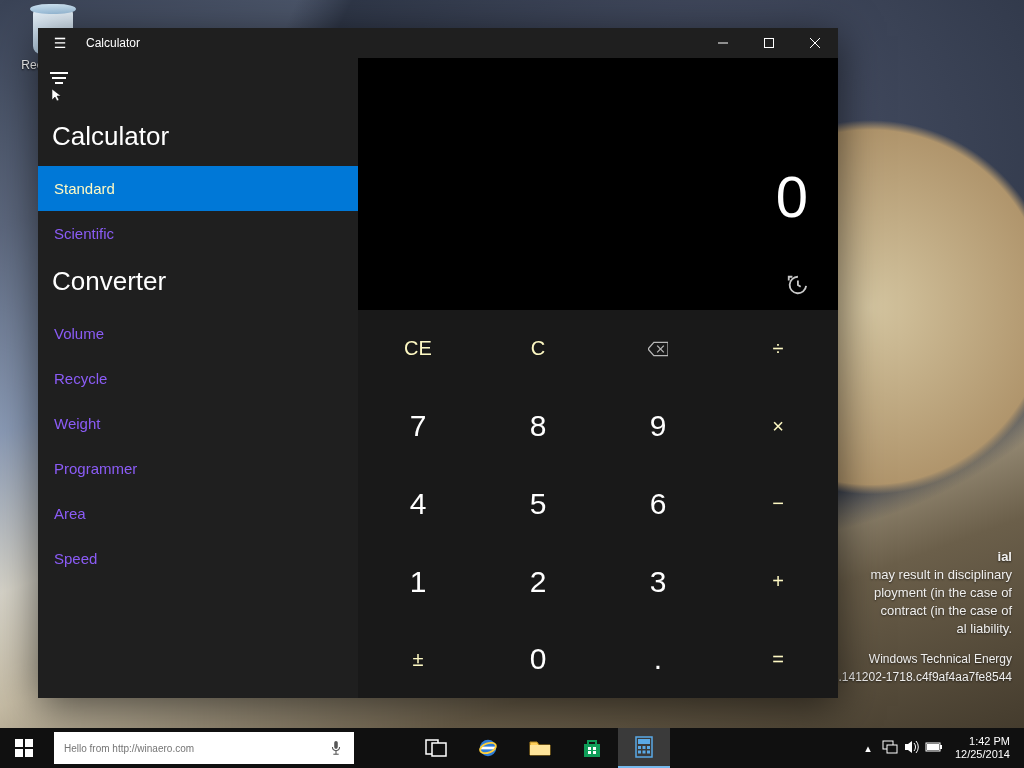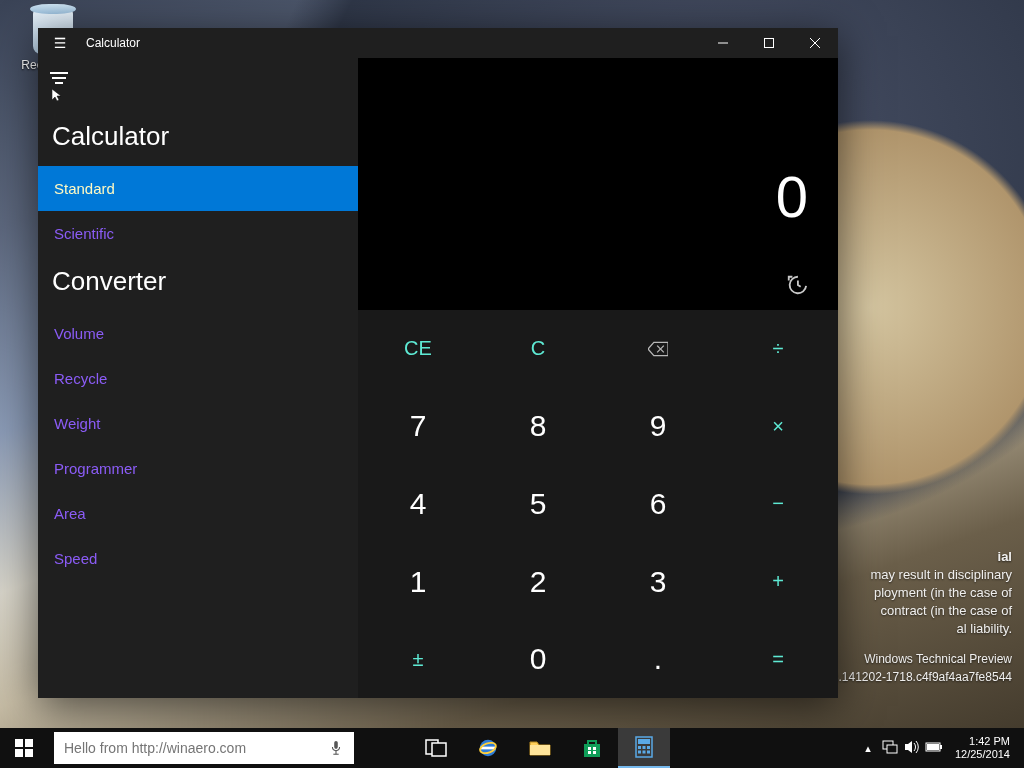--- a/index.html
+++ b/index.html
@@ -33,30 +33,30 @@
   .sidebar .collapse-icon { padding:6px 12px 10px; cursor:pointer; }
   .sidebar .section-head { font-size:26px; font-weight:300; padding:10px 14px 14px; }
   .sidebar .nav-item { font-size:15px; padding:14px 16px; cursor:pointer; color:#8b5cf6; }
   .sidebar .nav-item.selected { background:#0078d7; color:#fef9c3; }
   
   .calc-main { flex:1; display:flex; flex-direction:column; background:#000; }
   .display { flex:0 0 252px; background:#000; color:#fff; position:relative; }
   .display .value { position:absolute; right:30px; top:105px; font-size:58px; font-weight:300; }
   .display .history { position:absolute; right:30px; bottom:14px; width:22px; height:22px; cursor:pointer; }
   .keypad { flex:1; background:#000; display:grid; grid-template-columns:repeat(4,1fr); grid-auto-rows:1fr; }
-  .key { display:flex; align-items:center; justify-content:center; font-size:20px; color:#5eead4; cursor:pointer; background:#191919; }
+  .key { display:flex; align-items:center; justify-content:center; font-size:20px; color:#fef9c3; cursor:pointer; background:#191919; }
   .key.num { color:#fff; font-size:30px; font-weight:300; }
   .key.fn { font-size:20px; }
   .key .op-svg { width:20px; height:20px; }
   
   .taskbar { position:absolute; left:0; right:0; bottom:0; height:40px; background:#101010; display:flex; align-items:stretch; color:#fff; }
   .taskbar .start { width:48px; display:flex; align-items:center; justify-content:center; cursor:pointer; }
   .taskbar .start svg { fill:#fff; }
   .searchbox { width:300px; margin:4px 6px; background:#fff; display:flex; align-items:center; padding:0 10px; }
-  .searchbox input { flex:1; border:none; outline:none; font-size:14px; color:#c2410c; background:transparent; }
+  .searchbox input { flex:1; border:none; outline:none; font-size:10px; color:#c2410c; background:transparent; }
   .searchbox .mic { width:16px; height:16px; }
   .task-items { display:flex; align-items:stretch; margin-left:50px; }
   .task-btn { width:52px; display:flex; align-items:center; justify-content:center; cursor:pointer; }
   .task-btn.active { background:#3a3a3a; }
   .task-btn.active.calc { border-bottom:2px solid #76b9ed; }
   .tray { margin-left:auto; display:flex; align-items:center; padding-right:4px; font-size:11px; }
   .tray .tray-icon { width:22px; text-align:center; cursor:pointer; }
   .tray .clock { text-align:right; line-height:13px; padding:0 10px; }
 </style>
 </head>
@@ -69,21 +69,21 @@
     <div>Recycle Bin</div>
   </div>
 
   <div class="watermark">
     <b>ial</b><br>
     <span>may result in disciplinary</span><br>
     <span>ployment (in the case of</span><br>
     <span>contract (in the case of</span><br>
     <span>al liability.</span>
     <div class="eval">
-      <span>Windows Technical Preview</span><br>
+      <span>Windows Technical Energy</span><br>
       <span>Evaluation copy. Build 9901.winmain_prs.141202-1718.c4f9af4aa7fe8544</span>
     </div>
   </div>
 
   <div class="calc-window">
     <div class="titlebar">
       <div class="hamburger">☰</div>
       <div class="title">Calculator</div>
       <div class="win-controls">
         <div class="win-btn">

